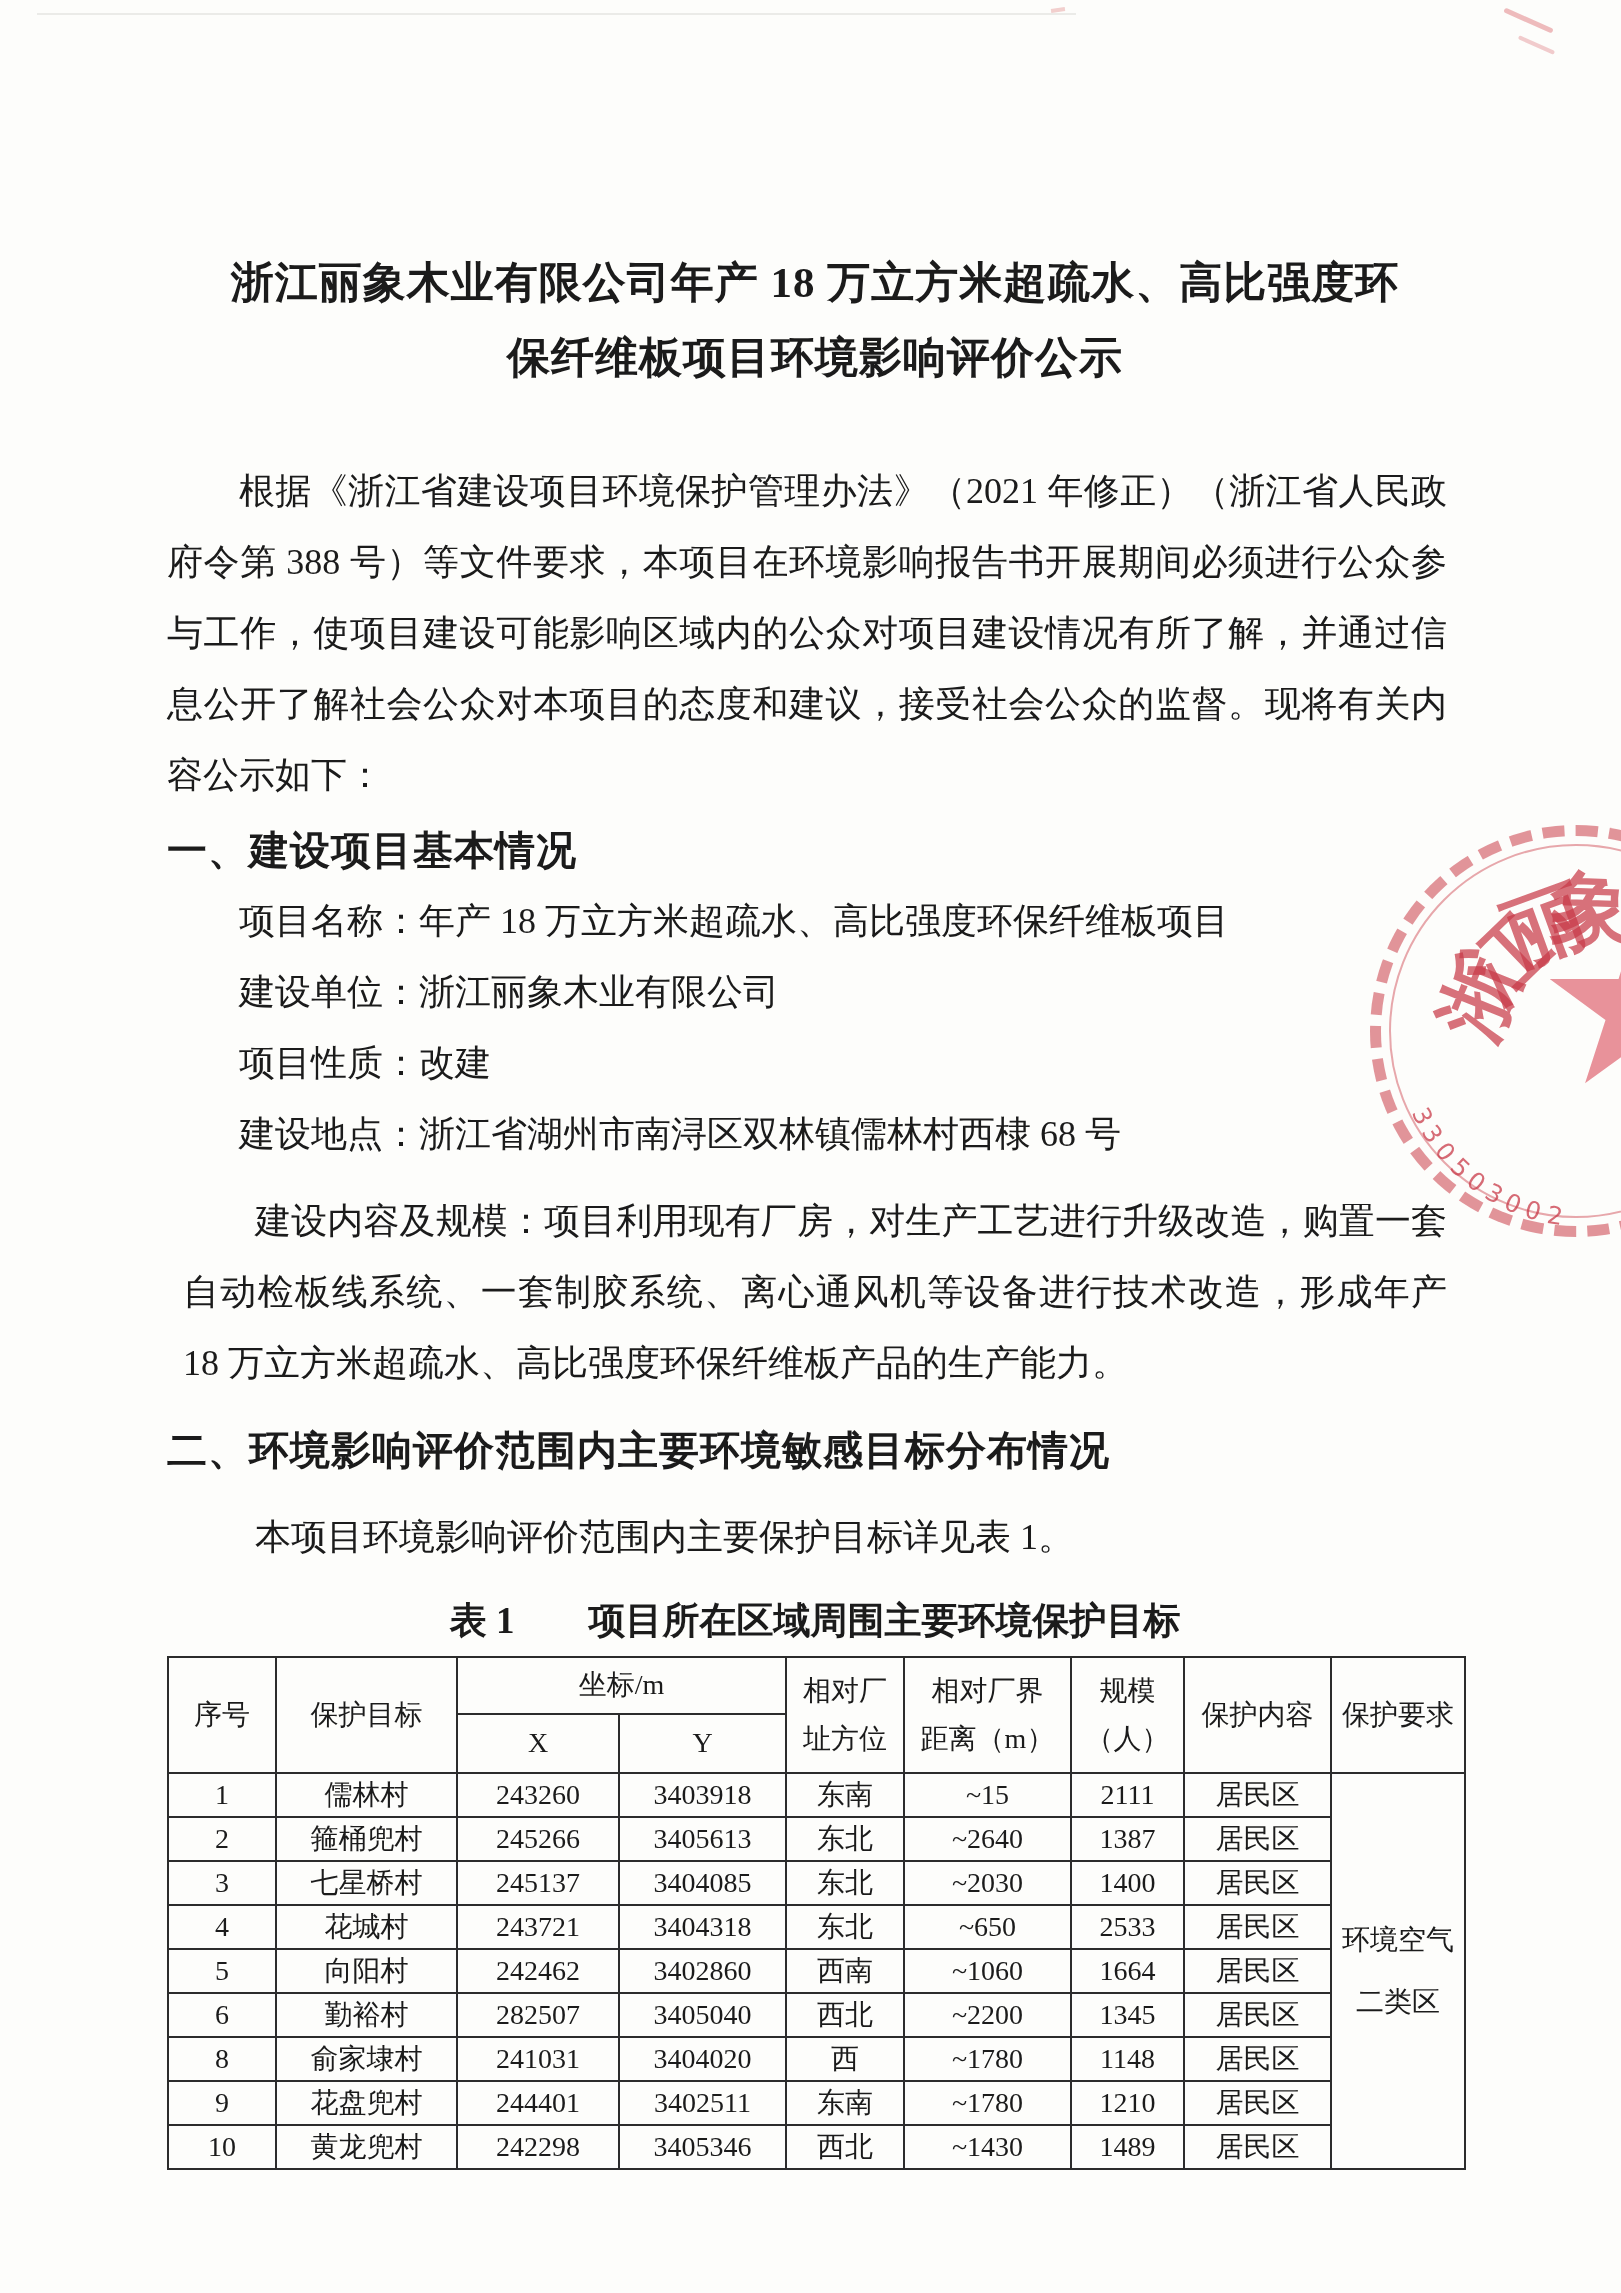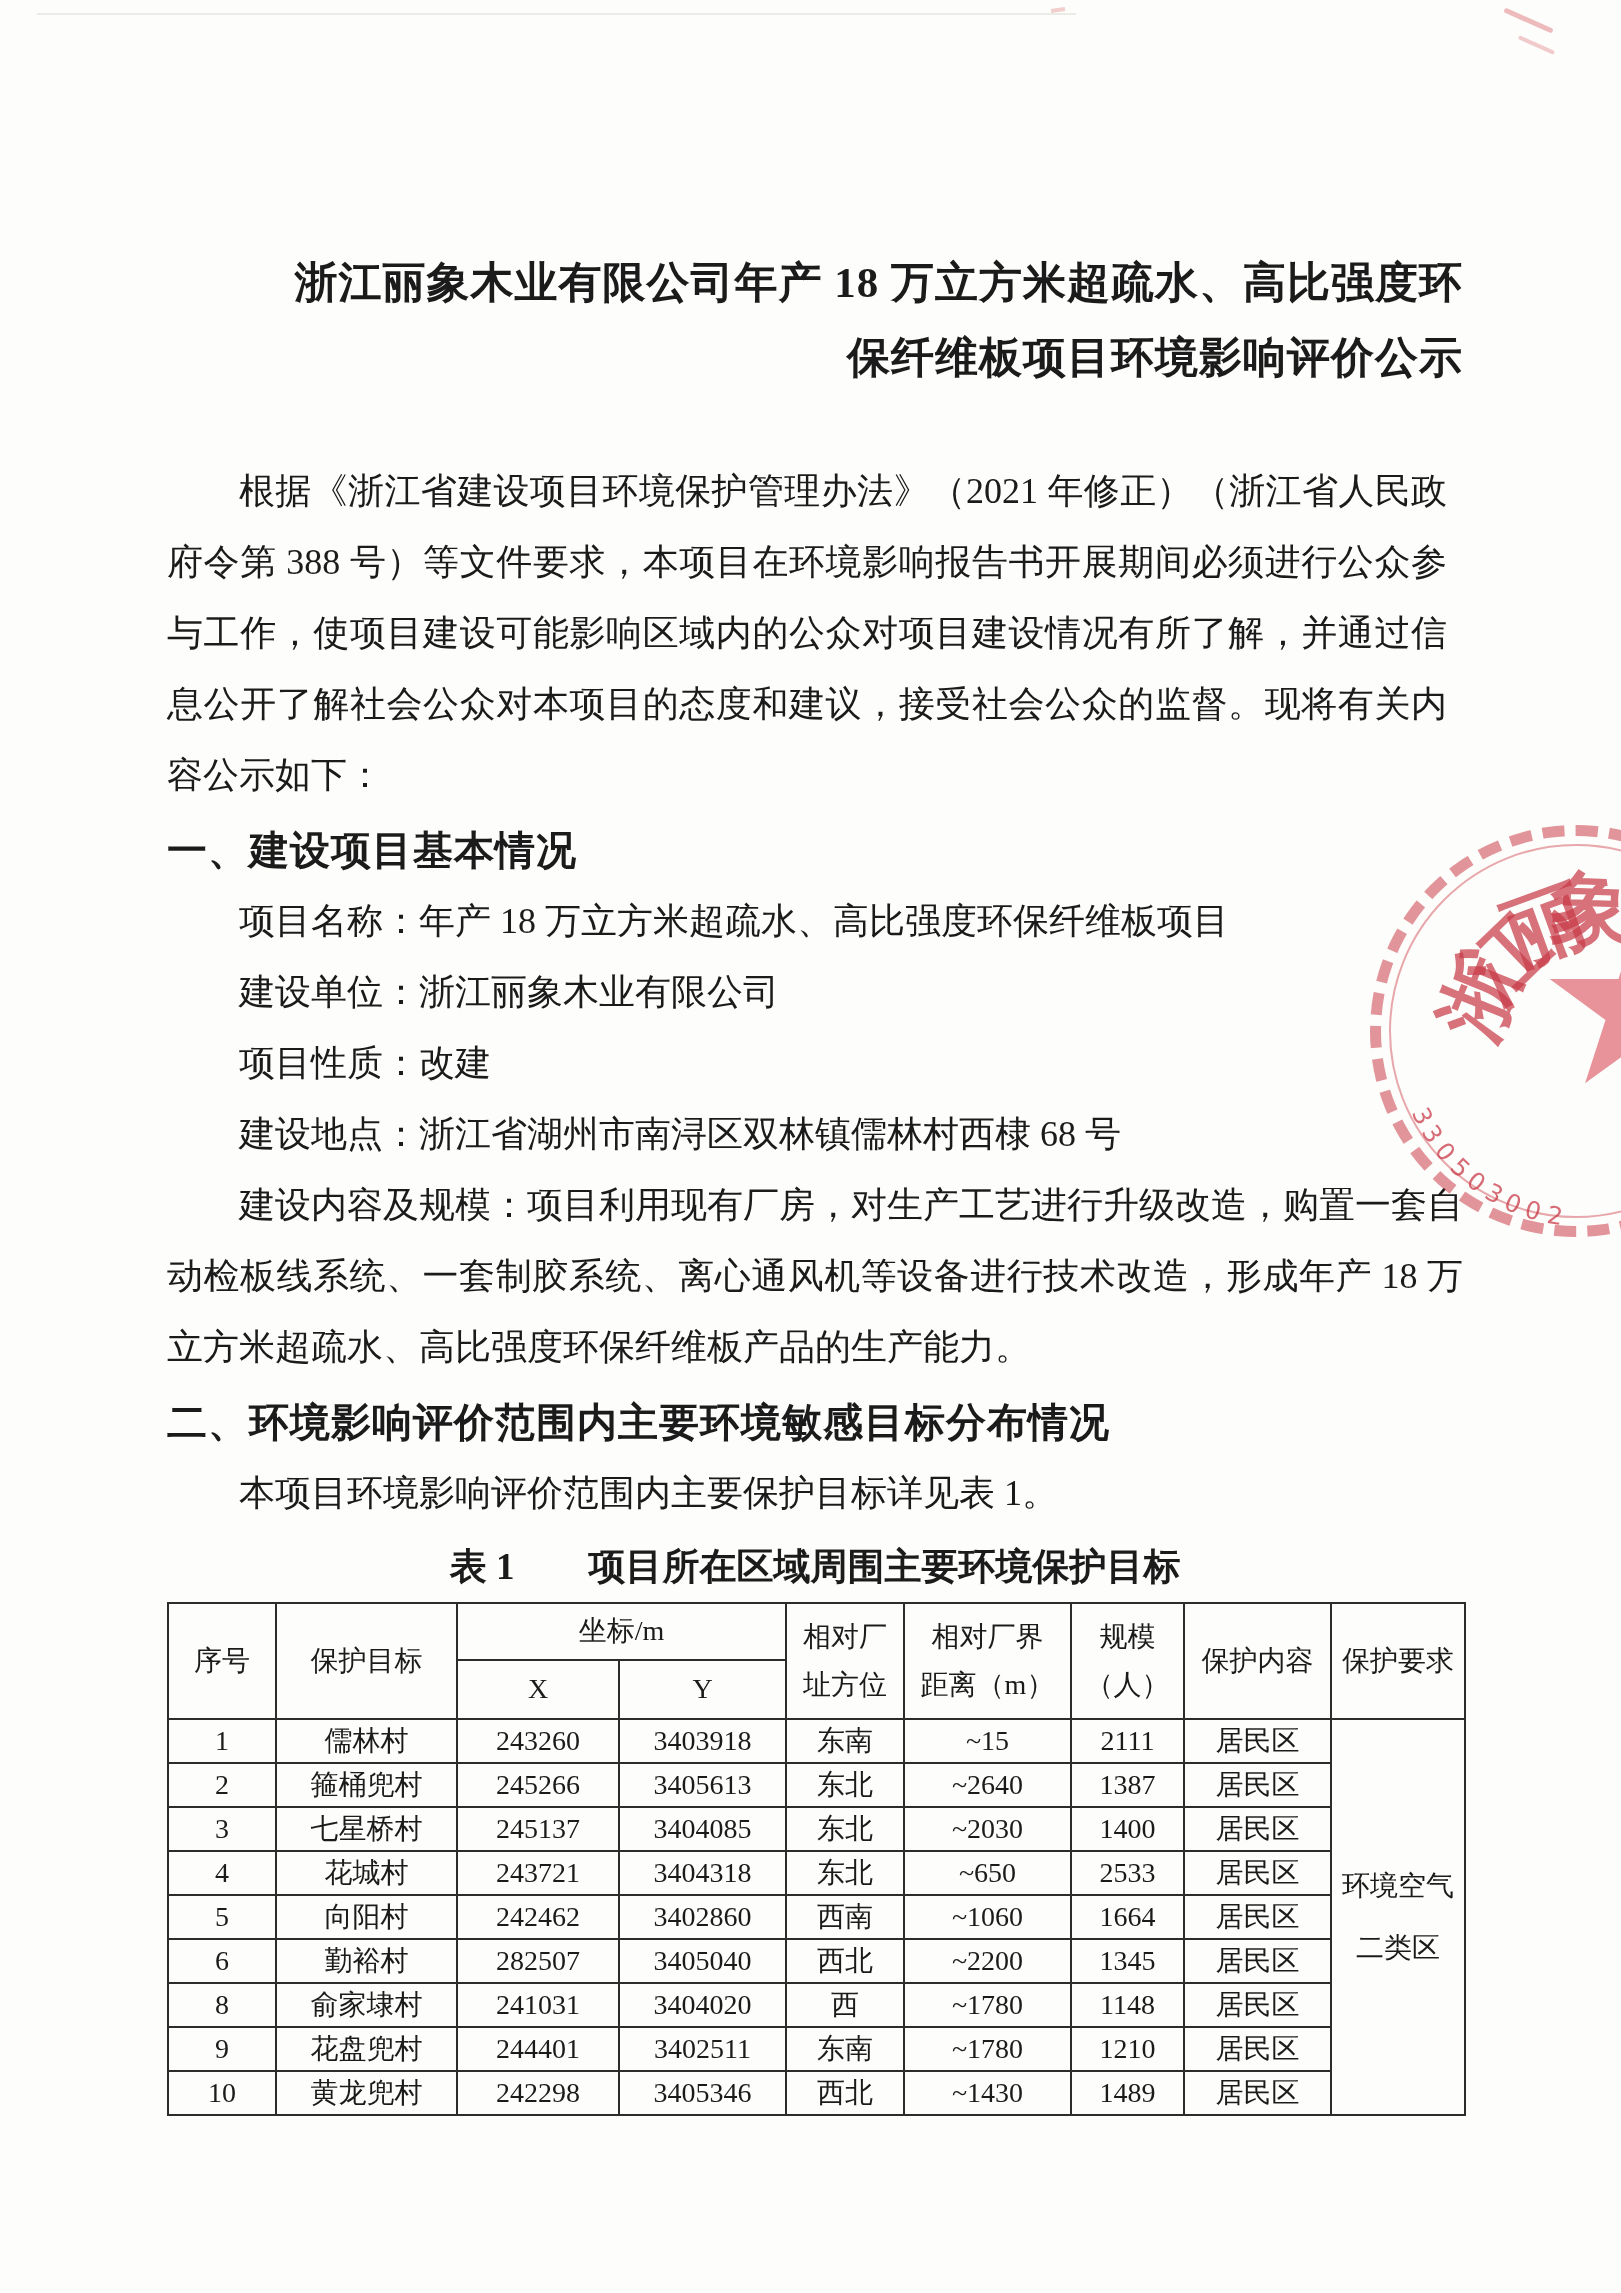--- a/index.html
+++ b/index.html
@@ -8,25 +8,25 @@
     background:#fdfdfb;overflow:hidden;color:#1b1b1b;
     font-family:"Liberation Serif",serif;
   }
   .content{position:absolute;left:167px;top:0;width:1296px;}
   
   .scan-line{position:absolute;top:12.7px;left:37px;width:1039px;height:2px;background:#ebebe8;}
   .speck-a{position:absolute;top:7.8px;left:1051px;width:13.7px;height:3.9px;background:rgba(220,120,120,.35);transform:rotate(-8deg);}
   .speck-b{position:absolute;top:17.6px;left:1502px;width:53px;height:4.9px;background:rgba(214,88,96,.4);transform:rotate(24deg);border-radius:2.9px;}
   .speck-c{position:absolute;top:43px;left:1517px;width:39px;height:3.9px;background:rgba(214,88,96,.3);transform:rotate(24deg);border-radius:2.9px;}
 
-  .doc-title{margin-top:245px;text-align:right;font-size:43px;font-weight:bold;line-height:75px;letter-spacing:1px;}
+  .doc-title{margin-top:245px;text-align:center;font-size:43px;font-weight:bold;line-height:75px;letter-spacing:1px;}
   .intro{margin:61px 16px 0 0;font-size:36px;line-height:71px;text-align:justify;text-indent:2em;}
   .sec-heading{margin:3.9px 0 0 0;font-family:"Liberation Sans",sans-serif;font-size:40px;font-weight:bold;line-height:71px;letter-spacing:1px;}
   .item-line{font-size:36px;line-height:71px;padding-left:2em;}
-  .body-par{margin:0;font-size:36px;line-height:71px;text-align:justify;text-indent:2em;}
+  .body-par{margin:16px;font-size:36px;line-height:71px;text-align:justify;text-indent:2em;}
   .table-caption{margin-top:5.9px;text-align:center;font-size:37px;line-height:63px;font-weight:bold;}
 
   table.targets{width:100%;border-collapse:collapse;table-layout:fixed;margin-top:3.9px;
     font-size:28px;}
   table.targets th,table.targets td{
     border:2px solid #2c2c2c;text-align:center;vertical-align:middle;
     font-weight:normal;padding:2px 3.9px;box-sizing:border-box;
   }
   table.targets{border:2.9px solid #262626;}
   tr.hdr-top th{height:57px;}

